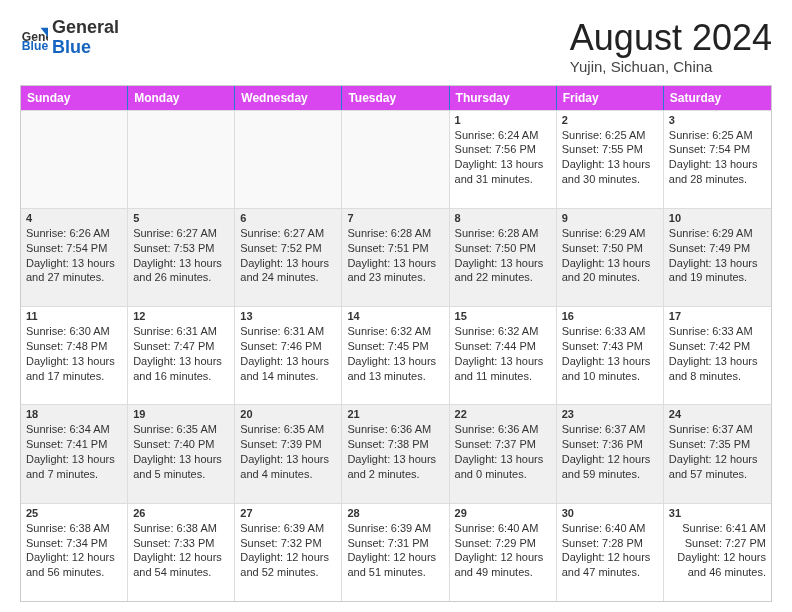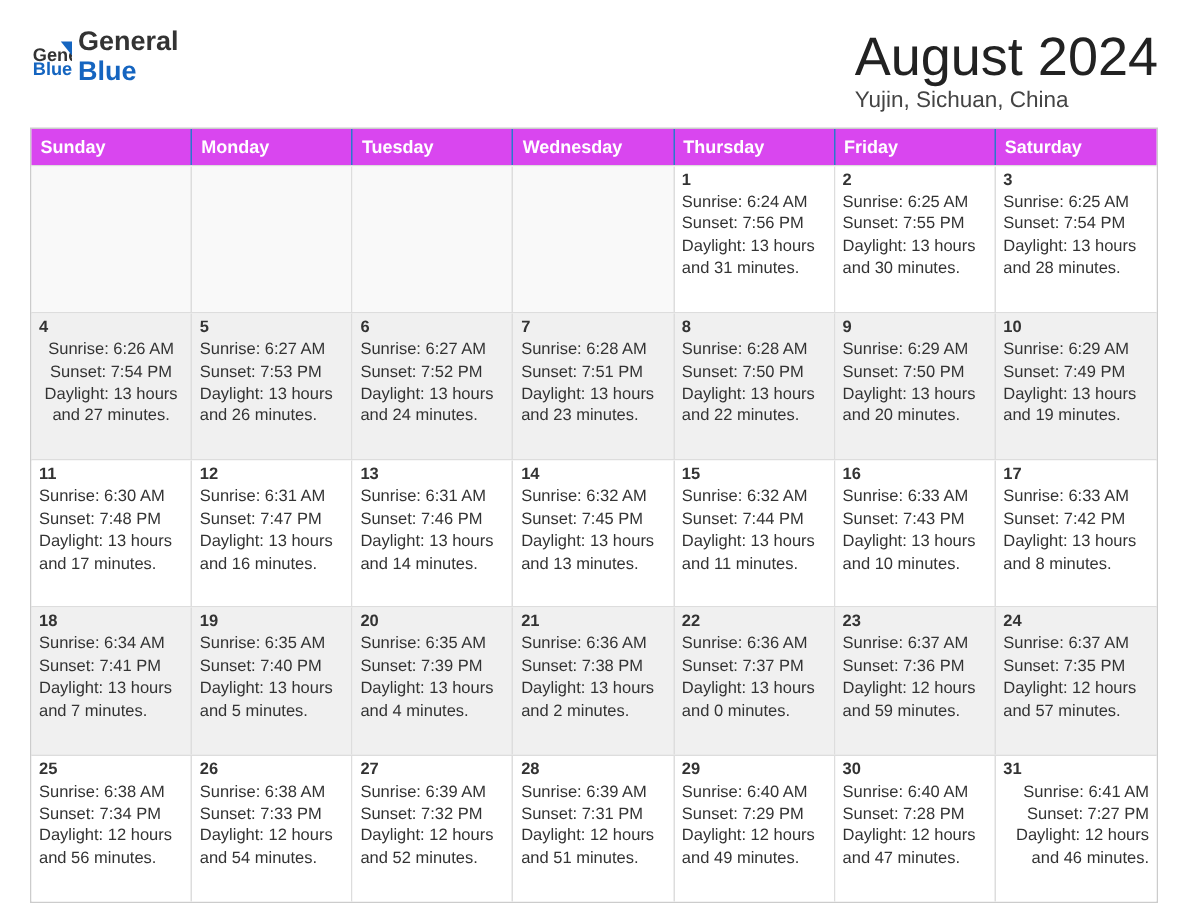--- a/index.html
+++ b/index.html
@@ -132,22 +132,22 @@
     <div class="title-area">
       <div class="month-title">August 2024</div>
       <div class="subtitle">Yujin, Sichuan, China</div>
     </div>
   </div>
 
   <div class="calendar">
     <div class="cal-header-row">
     <div class="cal-header-cell">Sunday</div>
         <div class="cal-header-cell">Monday</div>
+        <div class="cal-header-cell">Wednesday</div>
         <div class="cal-header-cell">Tuesday</div>
-        <div class="cal-header-cell">Wednesday</div>
         <div class="cal-header-cell">Thursday</div>
         <div class="cal-header-cell">Friday</div>
         <div class="cal-header-cell">Saturday</div>
       </div>
     <div class="cal-body">
     <div class="cal-row">
           <div class="cal-cell empty"></div>
           <div class="cal-cell empty"></div>
           <div class="cal-cell empty"></div>
           <div class="cal-cell empty"></div>
@@ -166,21 +166,21 @@
           <div class="cal-cell">
             <span class="day-num">3</span>
             <div class="cell-text" style="white-space: pre-line;">Sunrise: 6:25 AM
 Sunset: 7:54 PM
 Daylight: 13 hours and 28 minutes.</div>
           </div>
         </div>
         <div class="cal-row">
           <div class="cal-cell shaded">
             <span class="day-num">4</span>
-            <div class="cell-text" style="white-space: pre-line; text-align: center;">Sunrise: 6:26 AM
+            <div class="cell-text" style="white-space: pre-line;">Sunrise: 6:26 AM
 Sunset: 7:54 PM
 Daylight: 13 hours and 27 minutes.</div>
           </div>
           <div class="cal-cell shaded">
             <span class="day-num">5</span>
             <div class="cell-text" style="white-space: pre-line;">Sunrise: 6:27 AM
 Sunset: 7:53 PM
 Daylight: 13 hours and 26 minutes.</div>
           </div>
           <div class="cal-cell shaded">

